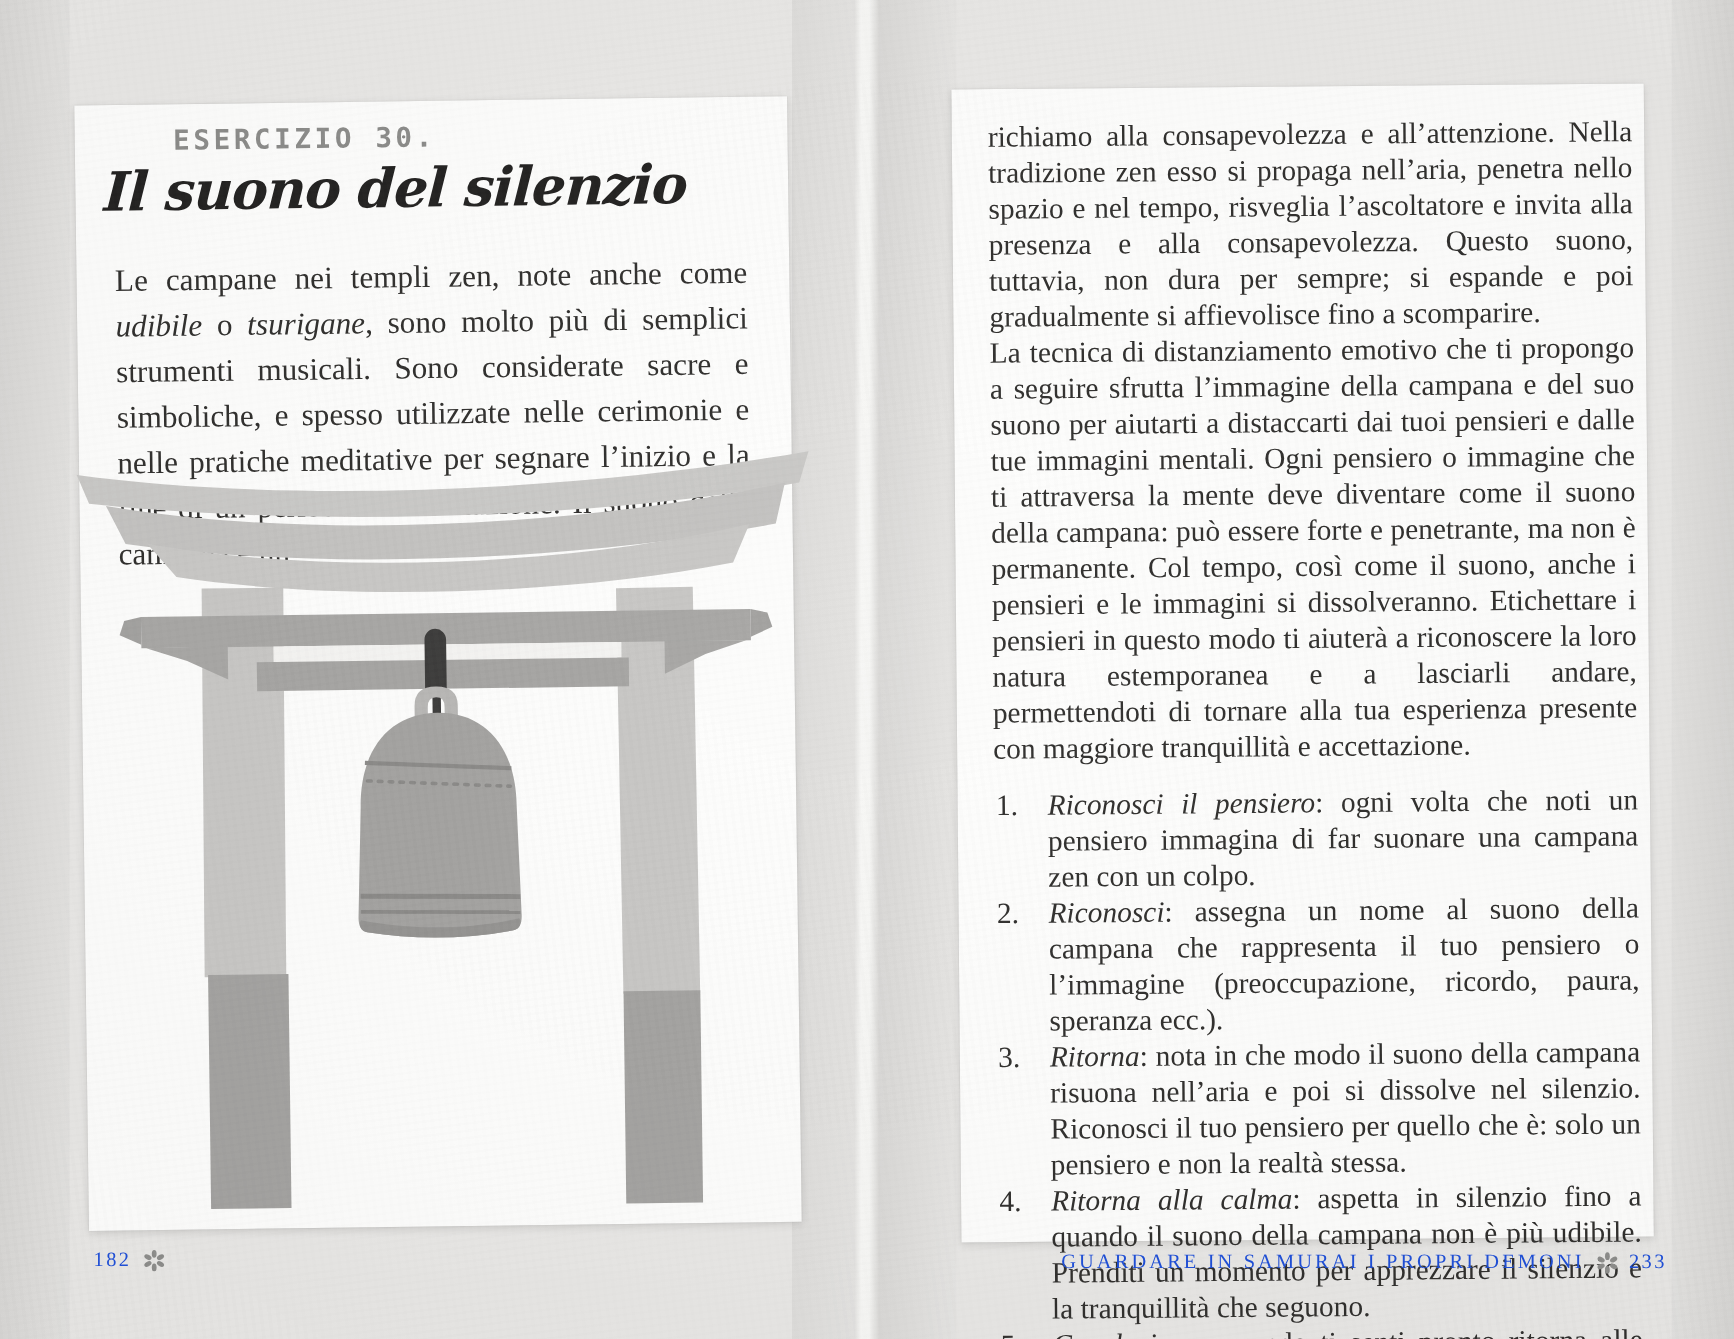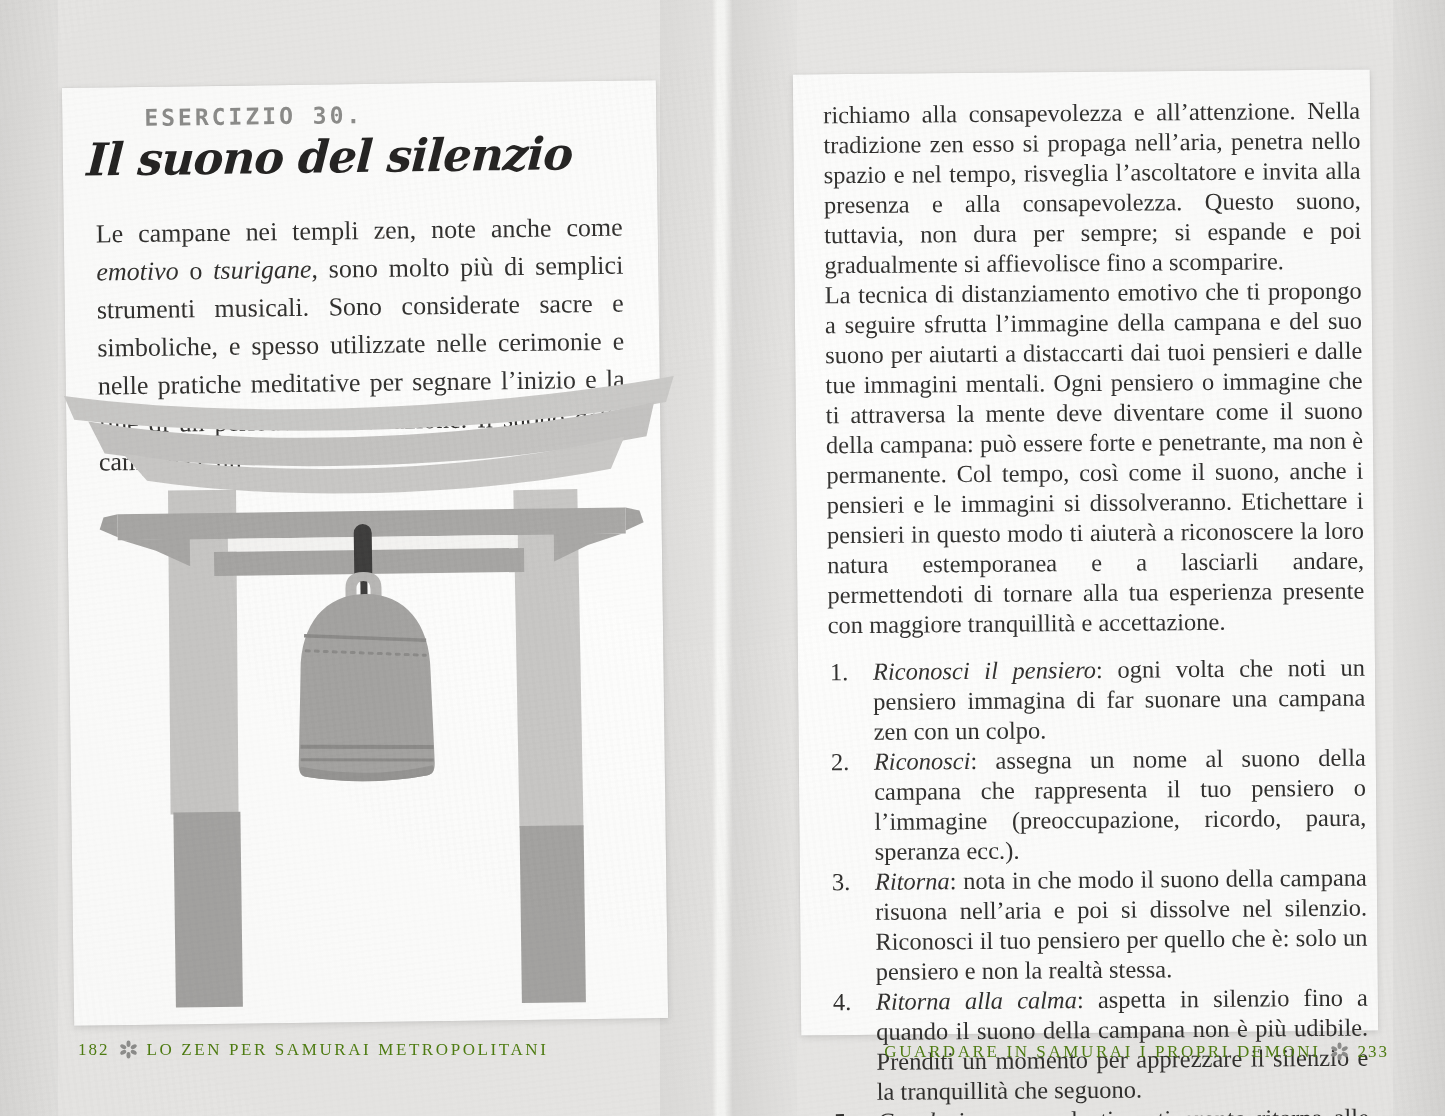--- a/index.html
+++ b/index.html
@@ -36,39 +36,39 @@
 
   
   .rp-text{position:absolute;left:30px;top:26px;width:537px;
     font-size:24.5px;line-height:30px;text-align:justify;color:#2f2e2c;}
   .rp-text p{margin:0;}
   .steps{margin:17px 0 0 0;padding:0;list-style:none;}
   .step{position:relative;padding-left:45px;margin:0;}
   .step-num{position:absolute;left:2px;top:0;}
 
   
-  .footer{position:absolute;display:flex;gap:9px;
-    font-size:17px;letter-spacing:2.6px;color:#4d7c0f;white-space:nowrap;}
+  .footer{position:absolute;display:flex;align-items:center;gap:9px;
+    font-size:17px;letter-spacing:2.6px;color:#1d4ed8;white-space:nowrap;}
   .footer-left{left:78px;top:1040px;}
   .footer-right{right:56px;top:1042px;}
   .pagenum{letter-spacing:2px;}
   .flower{width:19px;height:19px;display:inline-block;flex:0 0 auto;}
   i{font-style:italic;}
 </style>
 </head>
 <body>
 
 <div class="bg-band band-left"></div>
 <div class="bg-band band-right"></div>
 <div class="bg-band band-gutter"></div>
 
 <div class="page page-left">
   <div class="ex-label">ESERCIZIO 30.</div>
   <div class="script-title">Il suono del silenzio</div>
-  <div class="intro"><span>Le campane nei templi zen, note anche come </span><i>emotivo</i><span> o </span><i>tsurigane</i><span>, sono molto più di semplici strumenti musicali. Sono considerate sacre e simboliche, e spesso utilizzate nelle cerimonie e nelle pratiche meditative per segnare l’inizio e la fine di un periodo di meditazione. Il suono della campana è un</span></div>
+  <div class="intro"><span>Le campane nei templi zen, note anche come </span><i>udibile</i><span> o </span><i>tsurigane</i><span>, sono molto più di semplici strumenti musicali. Sono considerate sacre e simboliche, e spesso utilizzate nelle cerimonie e nelle pratiche meditative per segnare l’inizio e la fine di un periodo di meditazione. Il suono della campana è un</span></div>
 
   <svg class="illustration" viewBox="0 0 626 636" xmlns="http://www.w3.org/2000/svg">
 
     <g>
       <path d="M6,16 C180,42 420,36 616,4 L608,30 C440,58 200,62 16,40 Z" fill="#c9c8c6"></path>
       <path d="M30,42 C190,72 420,66 596,30 L588,64 C420,94 200,98 46,74 Z" fill="#c3c2c0"></path>
       <path d="M64,74 C210,102 410,98 566,64 L552,96 C410,122 220,124 88,102 Z" fill="#c8c7c5"></path>
     </g>
 
     <g>
@@ -143,21 +143,20 @@
   <svg class="flower" viewBox="0 0 20 20">
     <g fill="#8d8d8b">
       <ellipse cx="10" cy="4" rx="2.1" ry="3.4"></ellipse>
       <ellipse cx="10" cy="16" rx="2.1" ry="3.4"></ellipse>
       <ellipse cx="4.5" cy="7" rx="2.1" ry="3.4" transform="rotate(-60 4.5 7)"></ellipse>
       <ellipse cx="15.5" cy="13" rx="2.1" ry="3.4" transform="rotate(-60 15.5 13)"></ellipse>
       <ellipse cx="4.5" cy="13" rx="2.1" ry="3.4" transform="rotate(60 4.5 13)"></ellipse>
       <ellipse cx="15.5" cy="7" rx="2.1" ry="3.4" transform="rotate(60 15.5 7)"></ellipse>
     </g>
   </svg>
-  <span>LO ZEN PER SAMURAI METROPOLITANI</span>
 </div>
 
 <div class="footer footer-right">
   <span>GUARDARE IN SAMURAI I PROPRI DEMONI</span>
   <svg class="flower" viewBox="0 0 20 20">
     <g fill="#8d8d8b">
       <ellipse cx="10" cy="4" rx="2.1" ry="3.4"></ellipse>
       <ellipse cx="10" cy="16" rx="2.1" ry="3.4"></ellipse>
       <ellipse cx="4.5" cy="7" rx="2.1" ry="3.4" transform="rotate(-60 4.5 7)"></ellipse>
       <ellipse cx="15.5" cy="13" rx="2.1" ry="3.4" transform="rotate(-60 15.5 13)"></ellipse>

